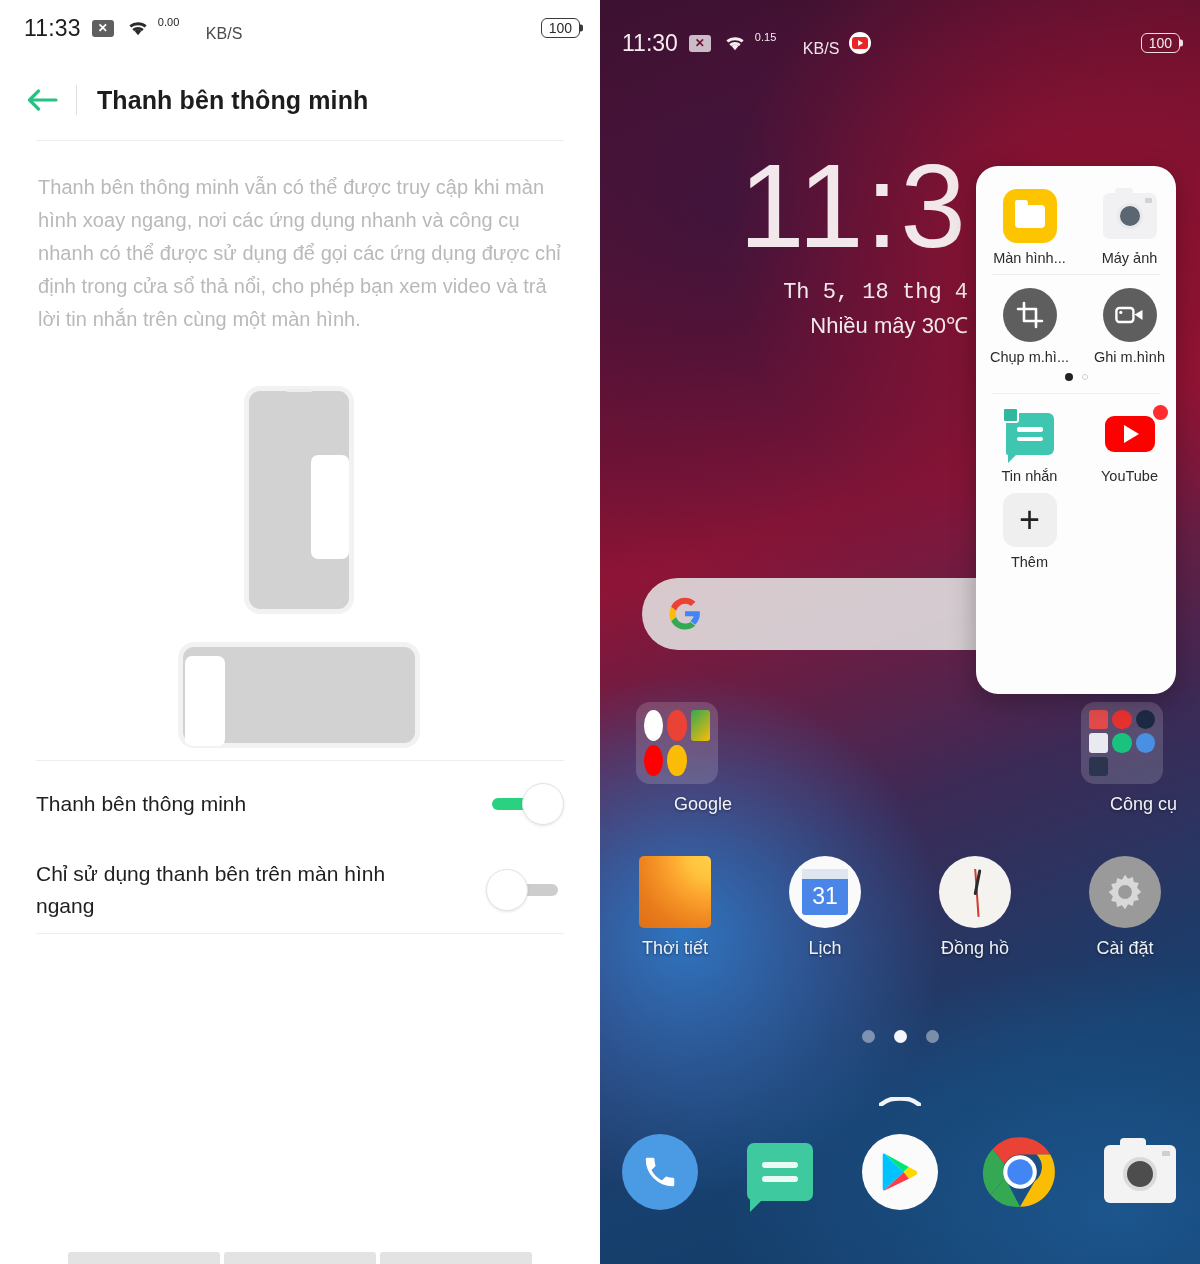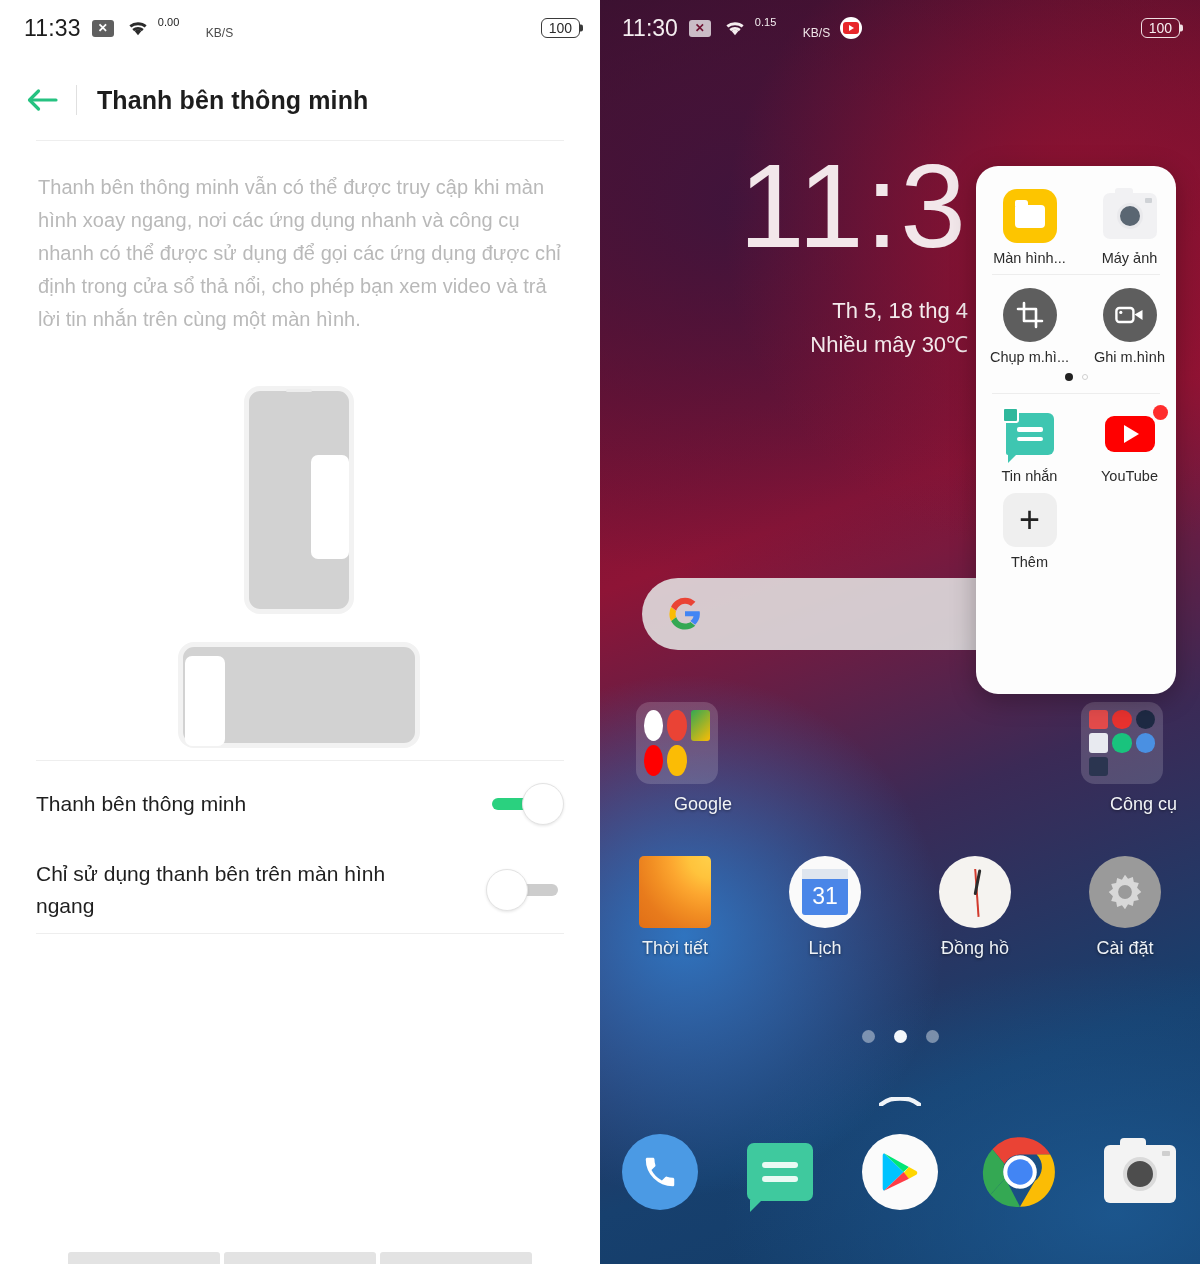--- a/index.html
+++ b/index.html
@@ -22,21 +22,21 @@
   .l-status .time { font-size: 23px; font-weight: 400; letter-spacing: .2px; }
   .sq-x {
     width: 22px; height: 17px; background: #5f5f5f; border-radius: 3px;
     margin-left: 11px; color:#fff; font-size: 12px; font-weight: 700;
     display:flex; align-items:center; justify-content:center; line-height:1;
   }
   .wifi { margin-left: 12px; width: 24px; height: 18px; position: relative; }
   .wifi svg { display: block; }
   .kbs { margin-left: 8px; font-size: 10.5px; line-height: 11px; color:#1c1c1c; }
   .kbs b { display:block; font-weight: 400; font-size: 11px; }
-  .kbs i { display:block; font-style: normal; font-size: 12px; color:#4a4a4a;padding-left:48px; }
+  .kbs i { display:block; font-style: normal; font-size: 16px; color:#4a4a4a;padding-left:48px; }
   .l-status .spacer { flex: 1; }
   .batt {
     border: 1.6px solid #3a3a3a; border-radius: 6px;
     padding: 1px 7px; font-size: 14px; font-weight: 500; color: #2a2a2a;
     position: relative;
   }
   .batt::after {
     content: ""; position: absolute; right: -4px; top: 50%;
     transform: translateY(-50%); width: 3px; height: 7px;
     background: #3a3a3a; border-radius: 0 2px 2px 0;
@@ -112,21 +112,21 @@
     position: relative; width: 600px; height: 1264px; overflow: hidden;
     background:
       radial-gradient(ellipse 420px 420px at 14% 74%, rgba(47,122,200,.92) 0%, rgba(47,122,200,0) 62%),
       radial-gradient(ellipse 520px 500px at 78% 18%, rgba(150,18,48,.95) 0%, rgba(150,18,48,0) 66%),
       radial-gradient(ellipse 700px 540px at 24% 16%, rgba(62,20,60,.95) 0%, rgba(62,20,60,0) 70%),
       radial-gradient(ellipse 560px 360px at 86% 96%, rgba(30,92,150,.8) 0%, rgba(30,92,150,0) 70%),
       linear-gradient(160deg,#3a0f2a 0%, #6d1030 22%, #8e1436 40%, #3b2a56 62%, #17406e 82%, #123b66 100%);
   }
   .r-status {
     position: relative; height: 56px; display:flex; align-items:center;
-    padding: 0 20px 0 22px; color: #f4eef0; z-index: 4;
+    padding: 0 20px 0 22px; color: #f4eef0; z-index: 4; margin-top: 15px;
   }
   .r-status .time { font-size: 23px; }
   .r-status .sq-x { background: rgba(255,255,255,.72); color:#6d1030; }
   .r-status .kbs { color:#f4eef0; }
   .r-status .kbs i { color:#f0e6e8; }
   .yt-dot {
     margin-left: 10px; width: 22px; height: 22px; border-radius: 50%;
     background:#fff; display:flex; align-items:center; justify-content:center;
   }
   .yt-dot .inner {
@@ -148,21 +148,21 @@
   }
 
   .clockwrap {
     position:absolute; left: 0; top: 150px; width: 600px;
     text-align: right; padding-right: 232px; z-index: 1; color:#f2e7ea;
   }
   .clock-big {
     font-size: 118px; font-weight: 300; line-height: 112px; letter-spacing: 2px;
     font-family: "Liberation Sans", sans-serif; white-space: nowrap;
   }
-  .clock-date { font-size: 22px; margin-top: 36px; color:#f3eaec; }
+  .clock-date { font-size: 22px; margin-top: 18px; color:#f3eaec;font-family:Liberation Mono, monospace; }
   .clock-weather { font-size: 22px; margin-top: 4px; color:#f3eaec; }
 
   
   .panel {
     position:absolute; right: 24px; top: 166px; width: 200px; height: 528px;
     background:#fdfdfd; border-radius: 22px; z-index: 6;
     box-shadow: 0 6px 26px rgba(0,0,0,.28);
     padding: 16px 0 10px 0;
   }
   .pgrid { display:flex; flex-wrap: wrap; }

